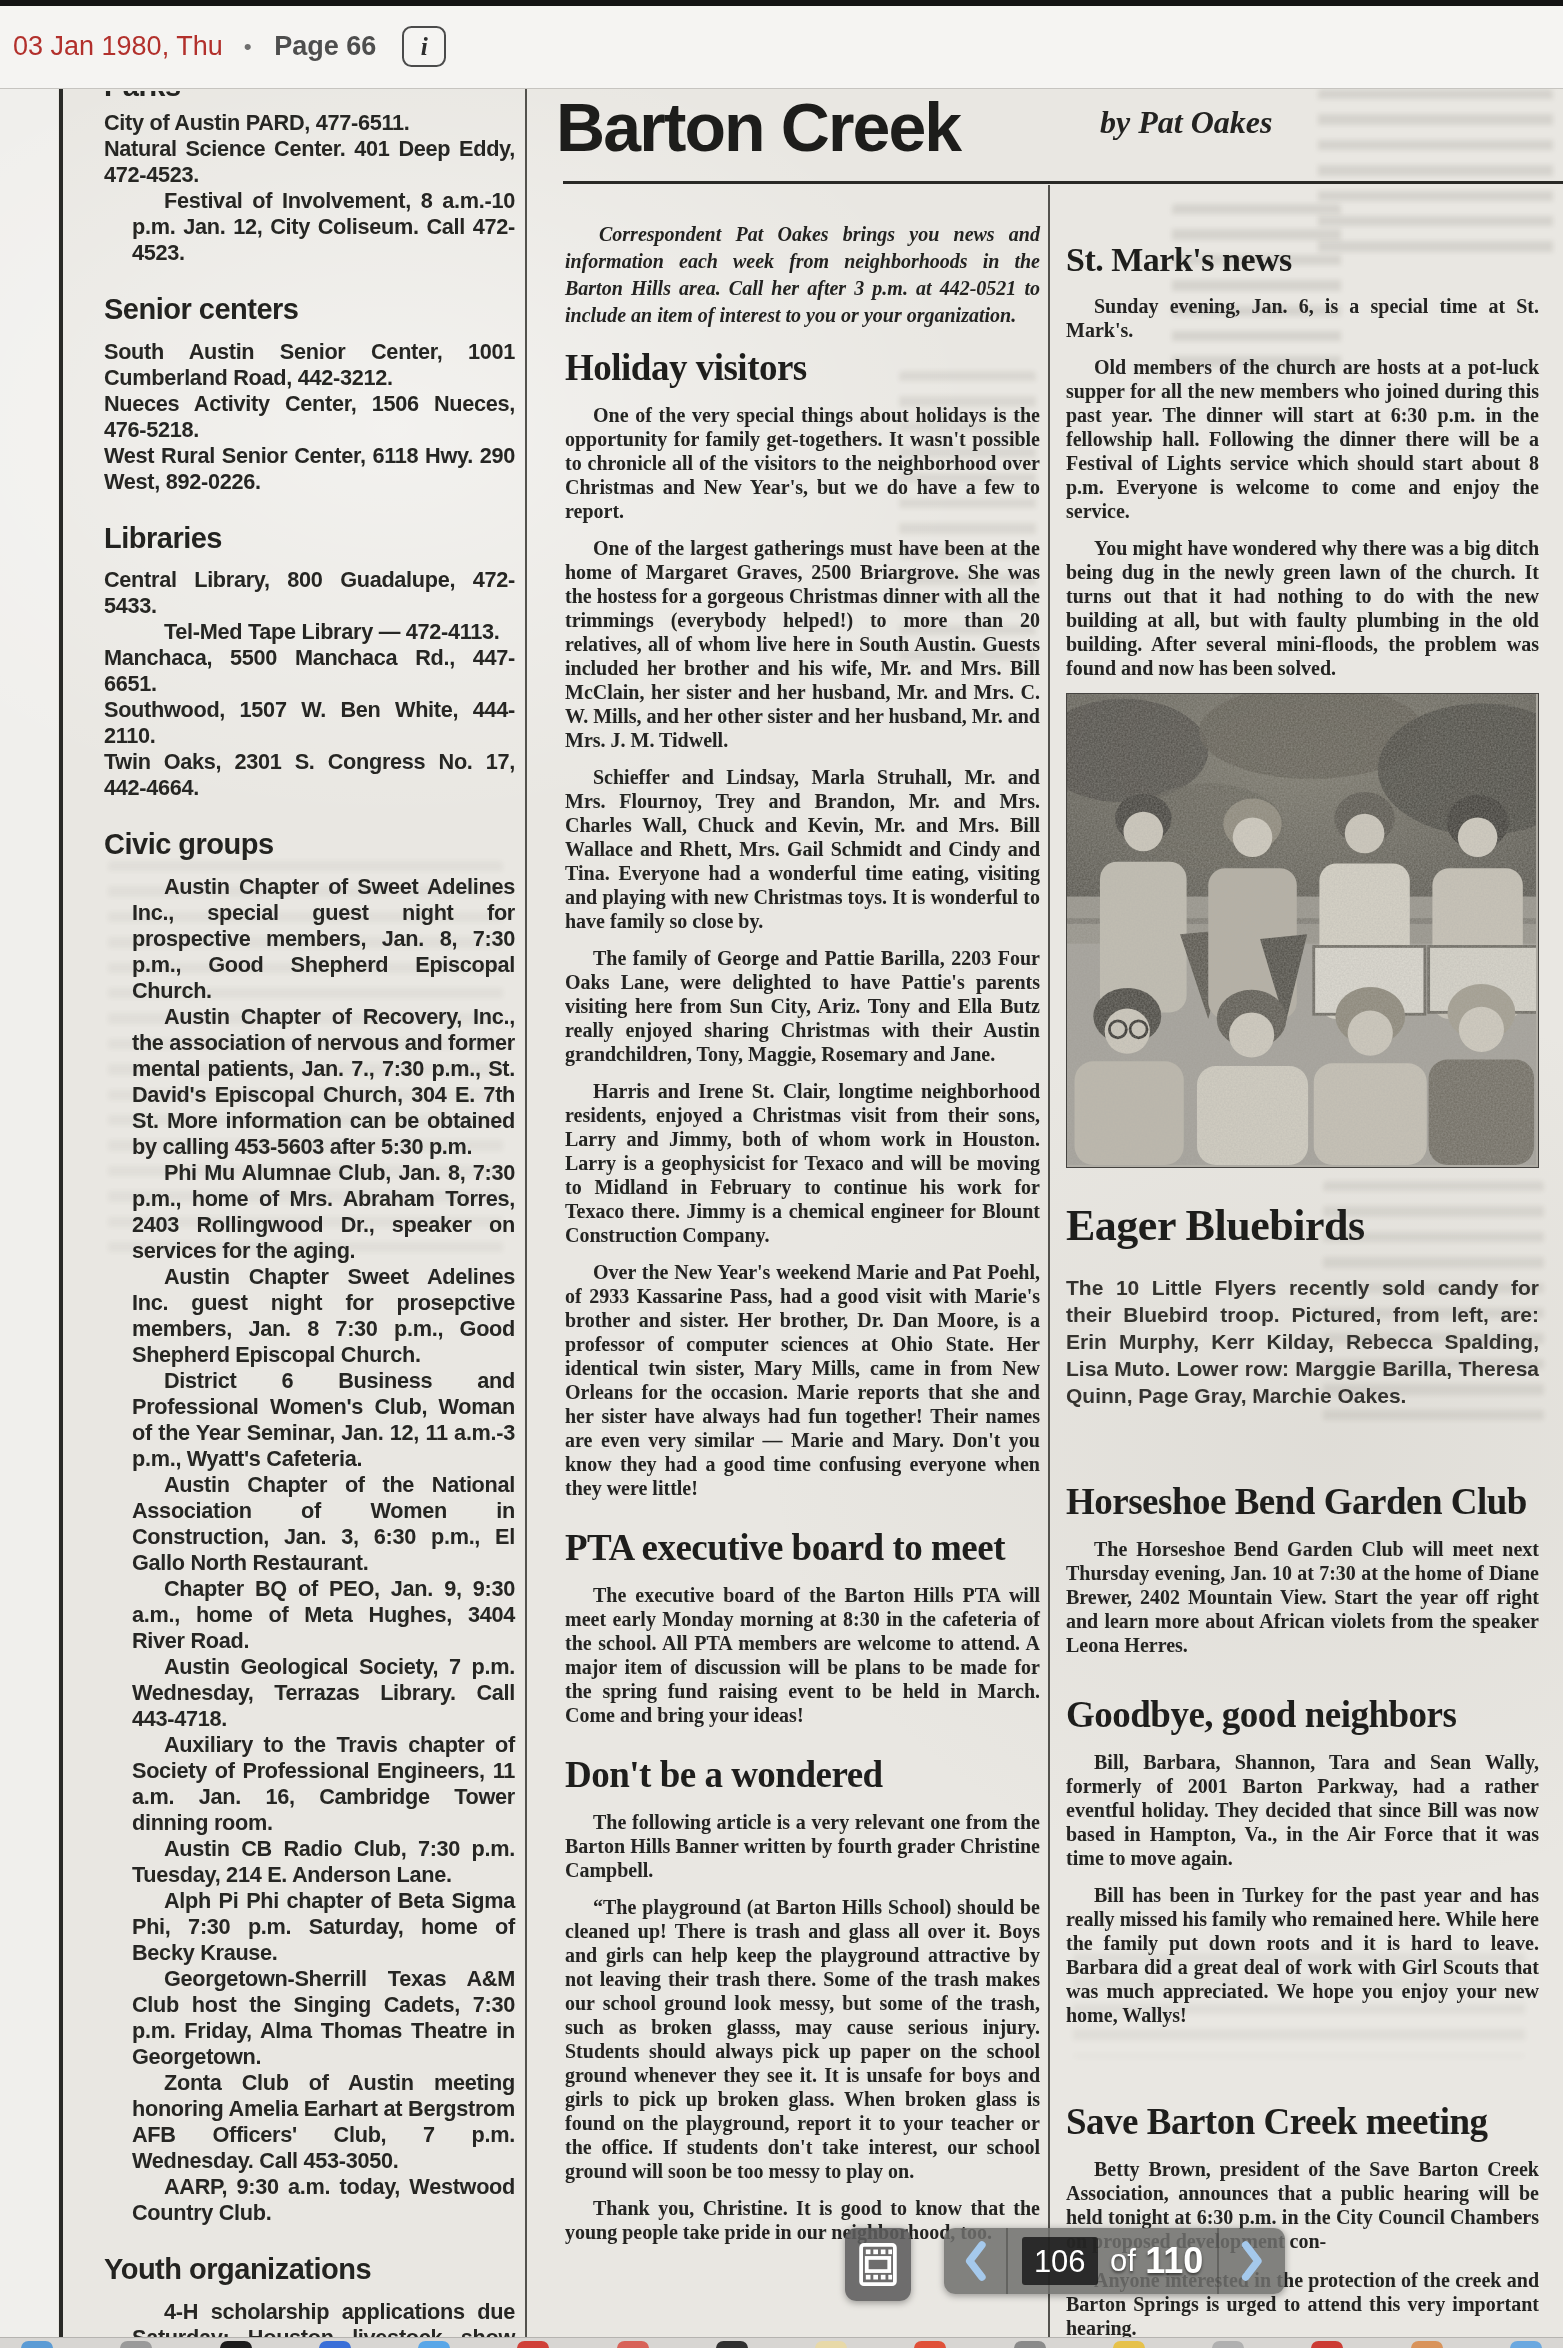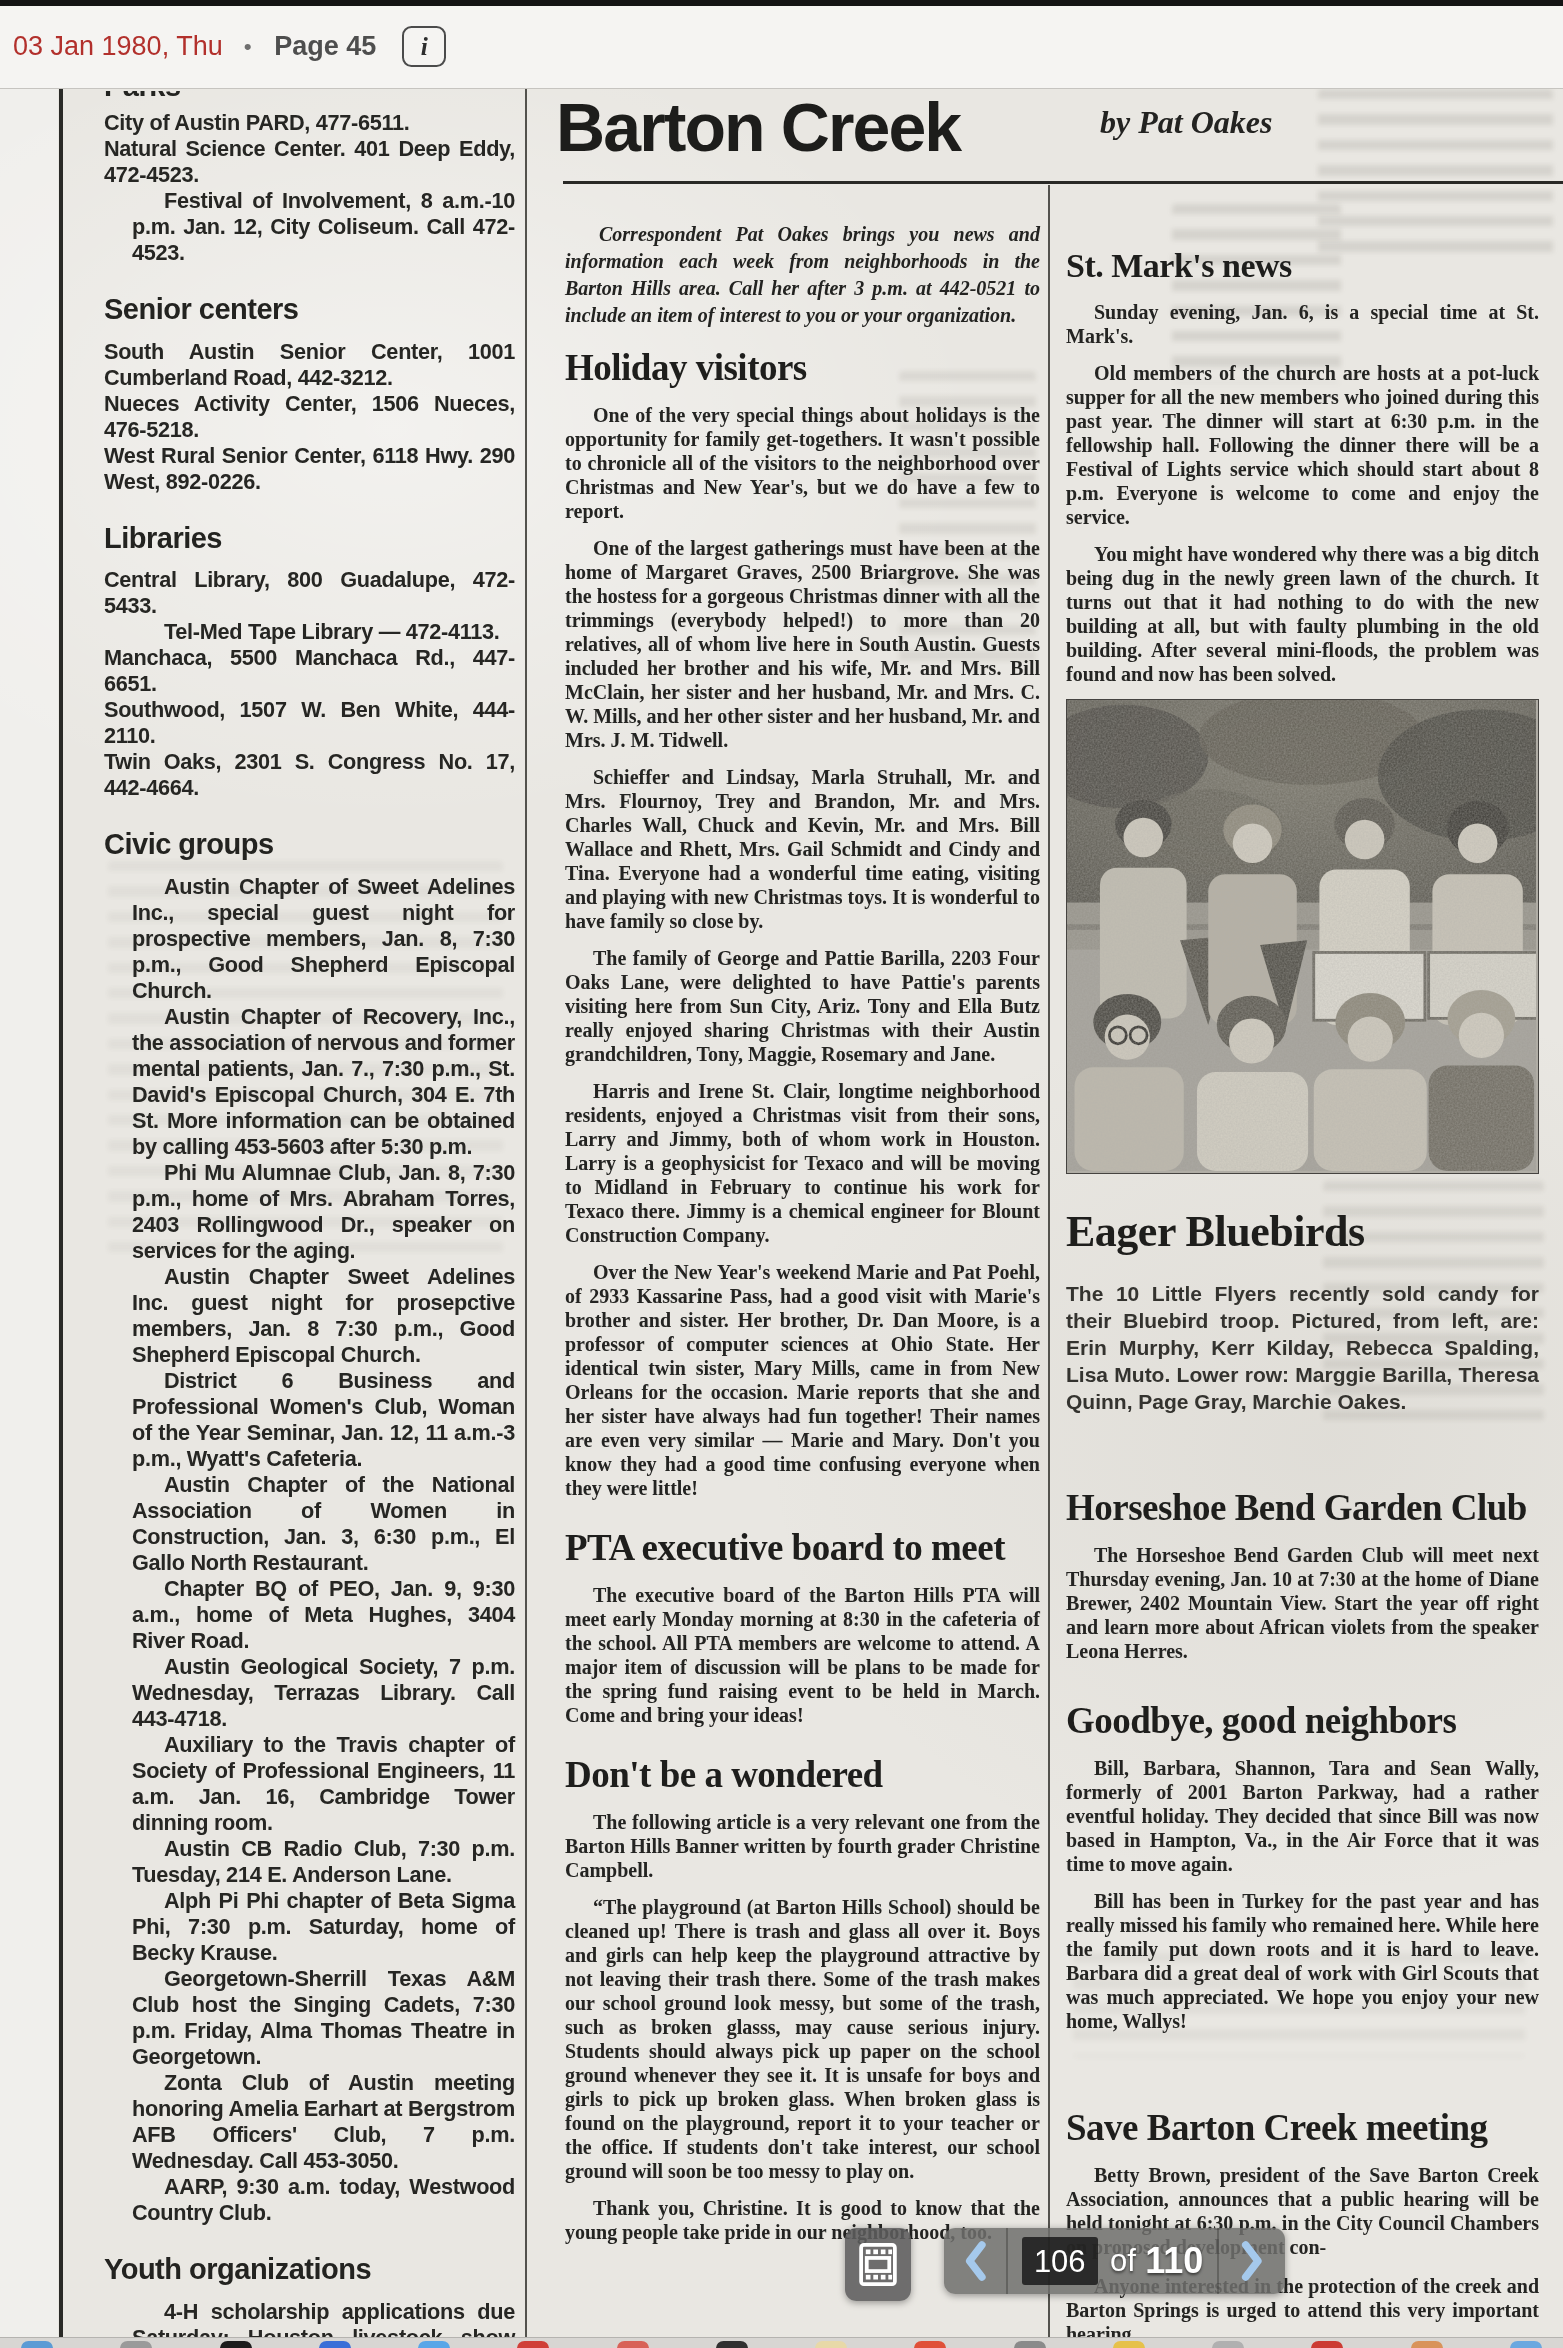--- a/index.html
+++ b/index.html
@@ -53,21 +53,21 @@
   .lp { margin:0; font-weight:700; font-size:21.7px; line-height:26px; letter-spacing:-0.3px;
         text-align:justify; color:#262623; }
   .lp.ind { text-indent:32px;margin-left:28px; }
 
   .intro { font-family:"Liberation Serif", serif; font-style:italic; font-weight:700;
            font-size:20px; line-height:27px; text-indent:34px; text-align:justify;
            margin:0 0 5.6px; color:#232321; }
   .mh { font-family:"Liberation Serif", serif; font-weight:700; font-size:37px; line-height:1.08;
         letter-spacing:-0.5px; color:#1e1e1c; margin:28px 0 15px; }
   .mh.first { margin-top:19px; }
-  .mh.sm { font-size:34px; margin-top:22px; }
+  .mh.sm { font-size:34px; margin-top:16px; }
   .mh.xl { font-size:44px; margin-top:34px; margin-bottom:24.5px; }
   .mh.gap-lg { margin-top:73px; }
   .mh.gap-md { margin-top:38px; }
   .mh.gap-xl { margin-top:75px; }
   .bp { font-family:"Liberation Serif", serif; font-weight:700; font-size:20px; line-height:24px;
         text-align:justify; text-indent:28px; margin:0 0 13px; color:#242422; }
   .bp.cont { margin-top:15px; }
   .cap { font-weight:700; font-size:21px; line-height:27px; text-align:justify;
          color:#34332f; margin:0; }
 
@@ -107,21 +107,21 @@
 </head>
 <body>
 
 <div class="screen">
 
   <div class="top-strip"></div>
 
   <header class="hdr">
     <span class="hdr-date">03 Jan 1980, Thu</span>
     <span class="hdr-dot">•</span>
-    <span class="hdr-page">Page 45</span>
+    <span class="hdr-page">Page 66</span>
     <button class="info-btn">
       <span class="info-i">i</span>
     </button>
   </header>
 
   <div class="paper">
     <div class="gutter"></div>
 
     <div class="ghost" style="left:1318px; top:0; width:235px; height:174px;"></div>
     <div class="ghost" style="left:1172px; top:115px; width:169px; height:179px;"></div>

